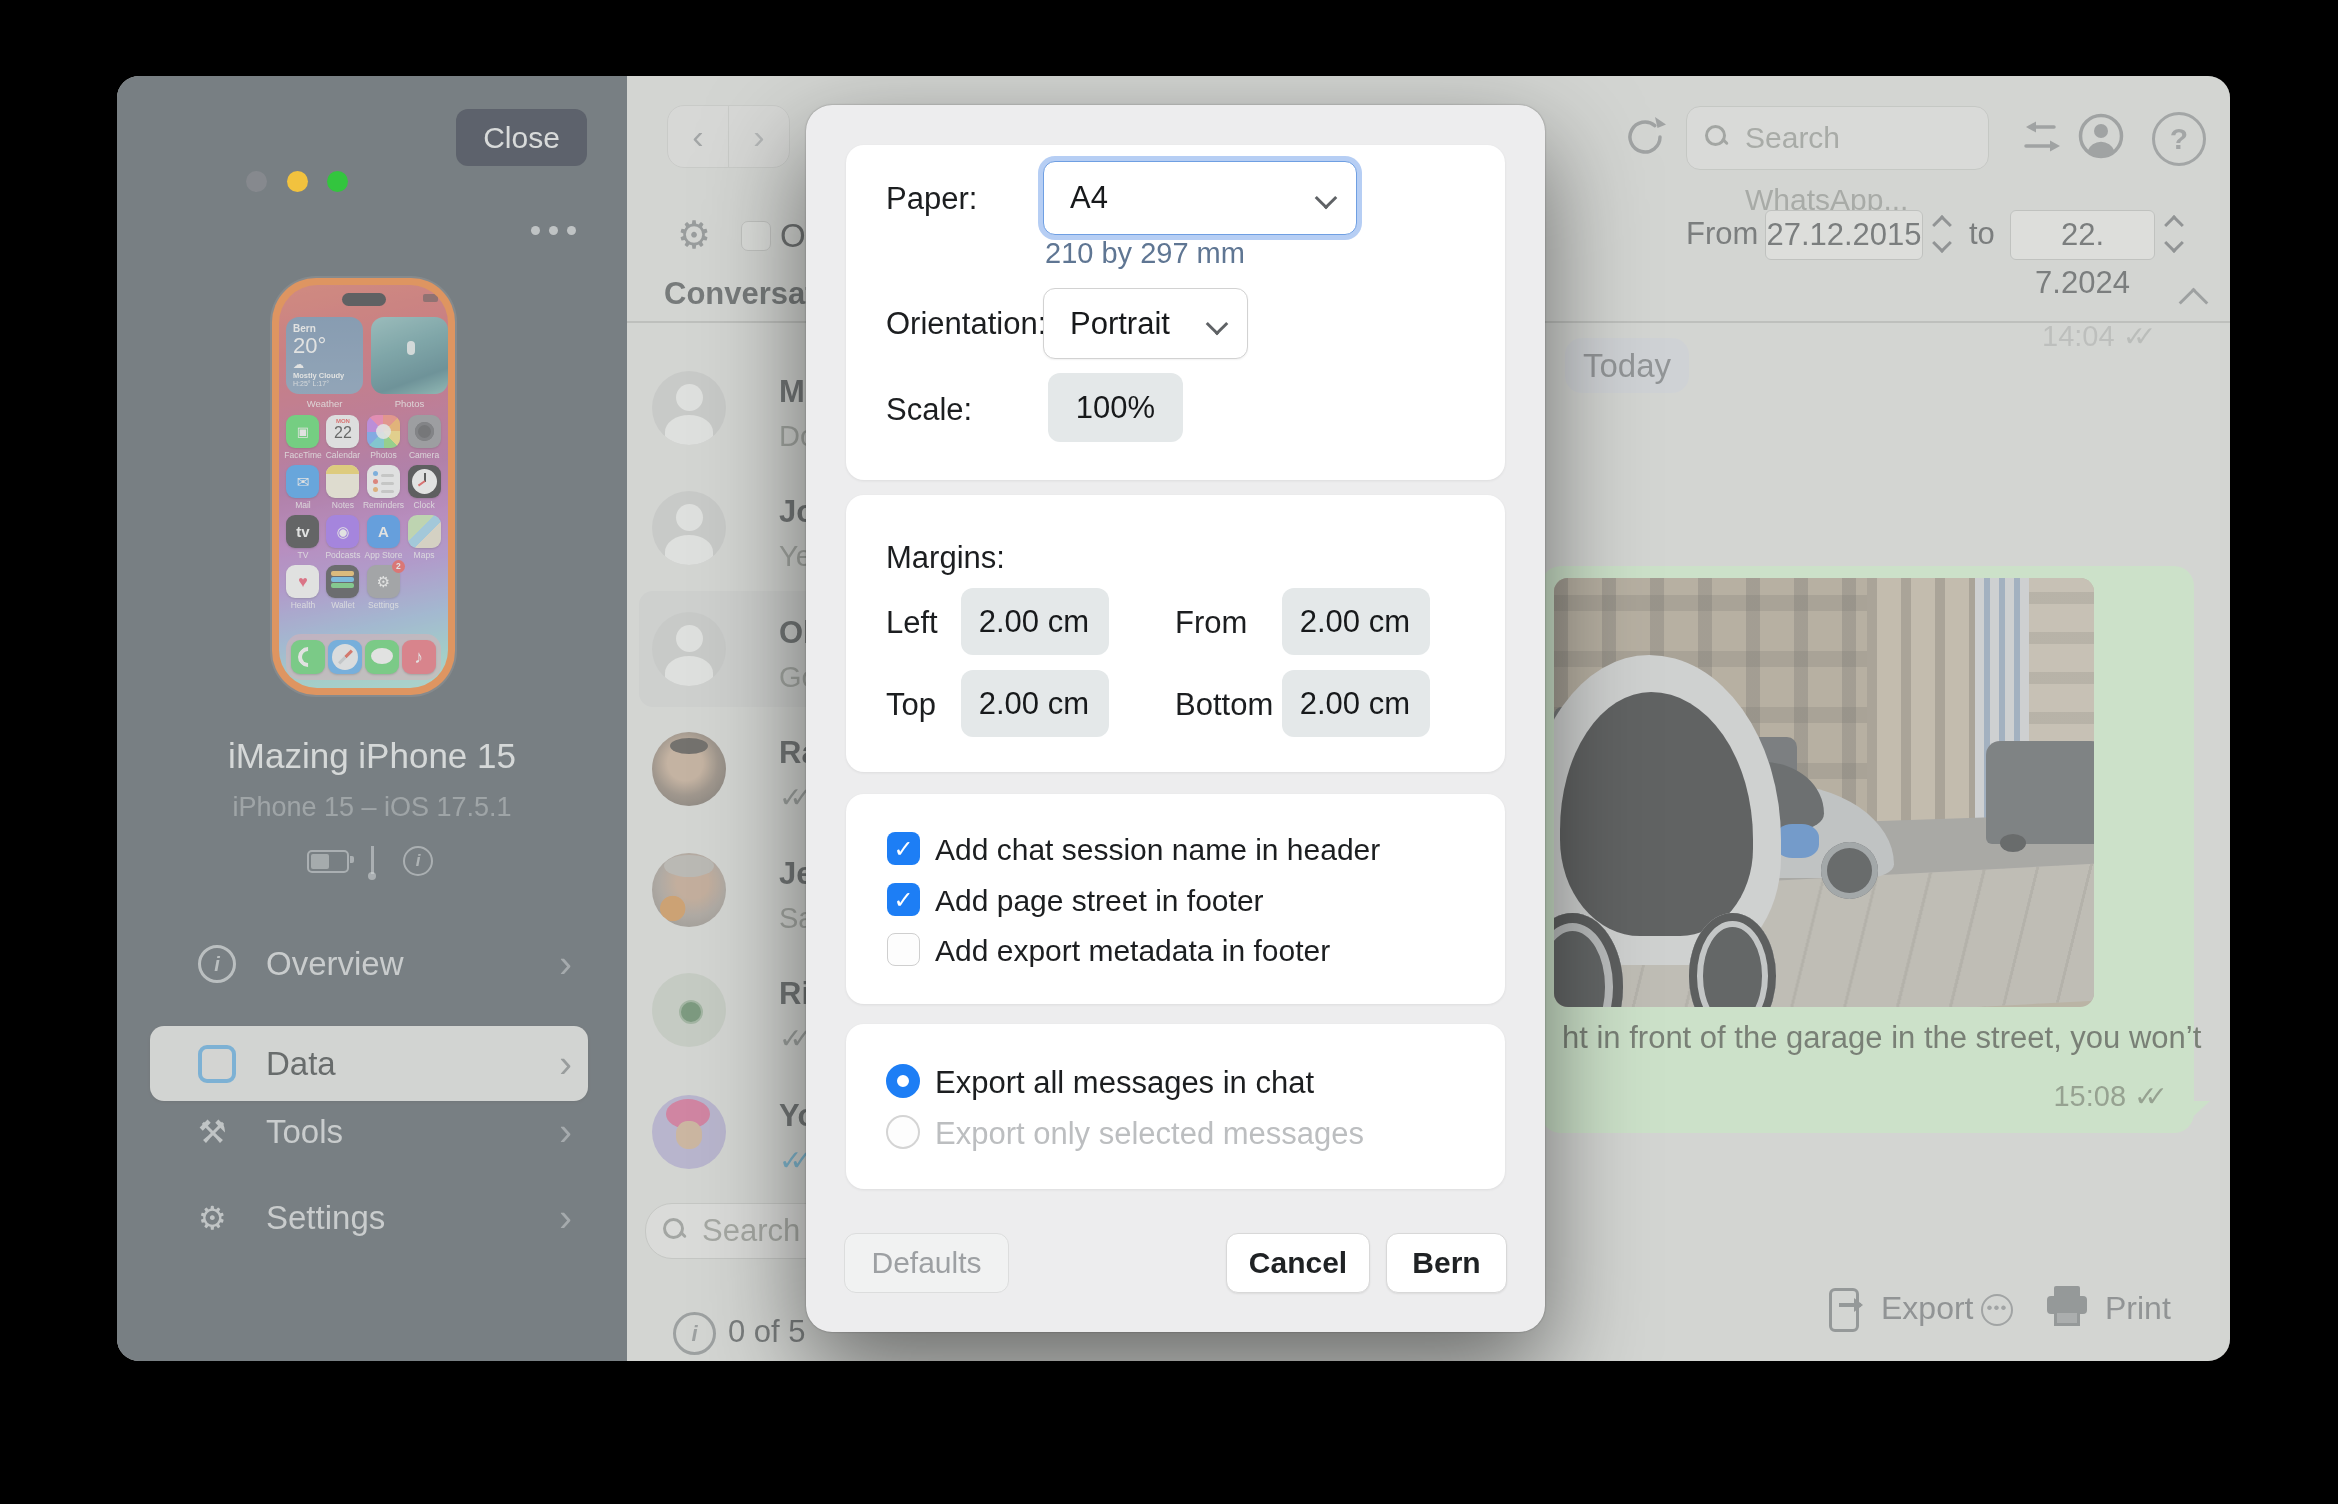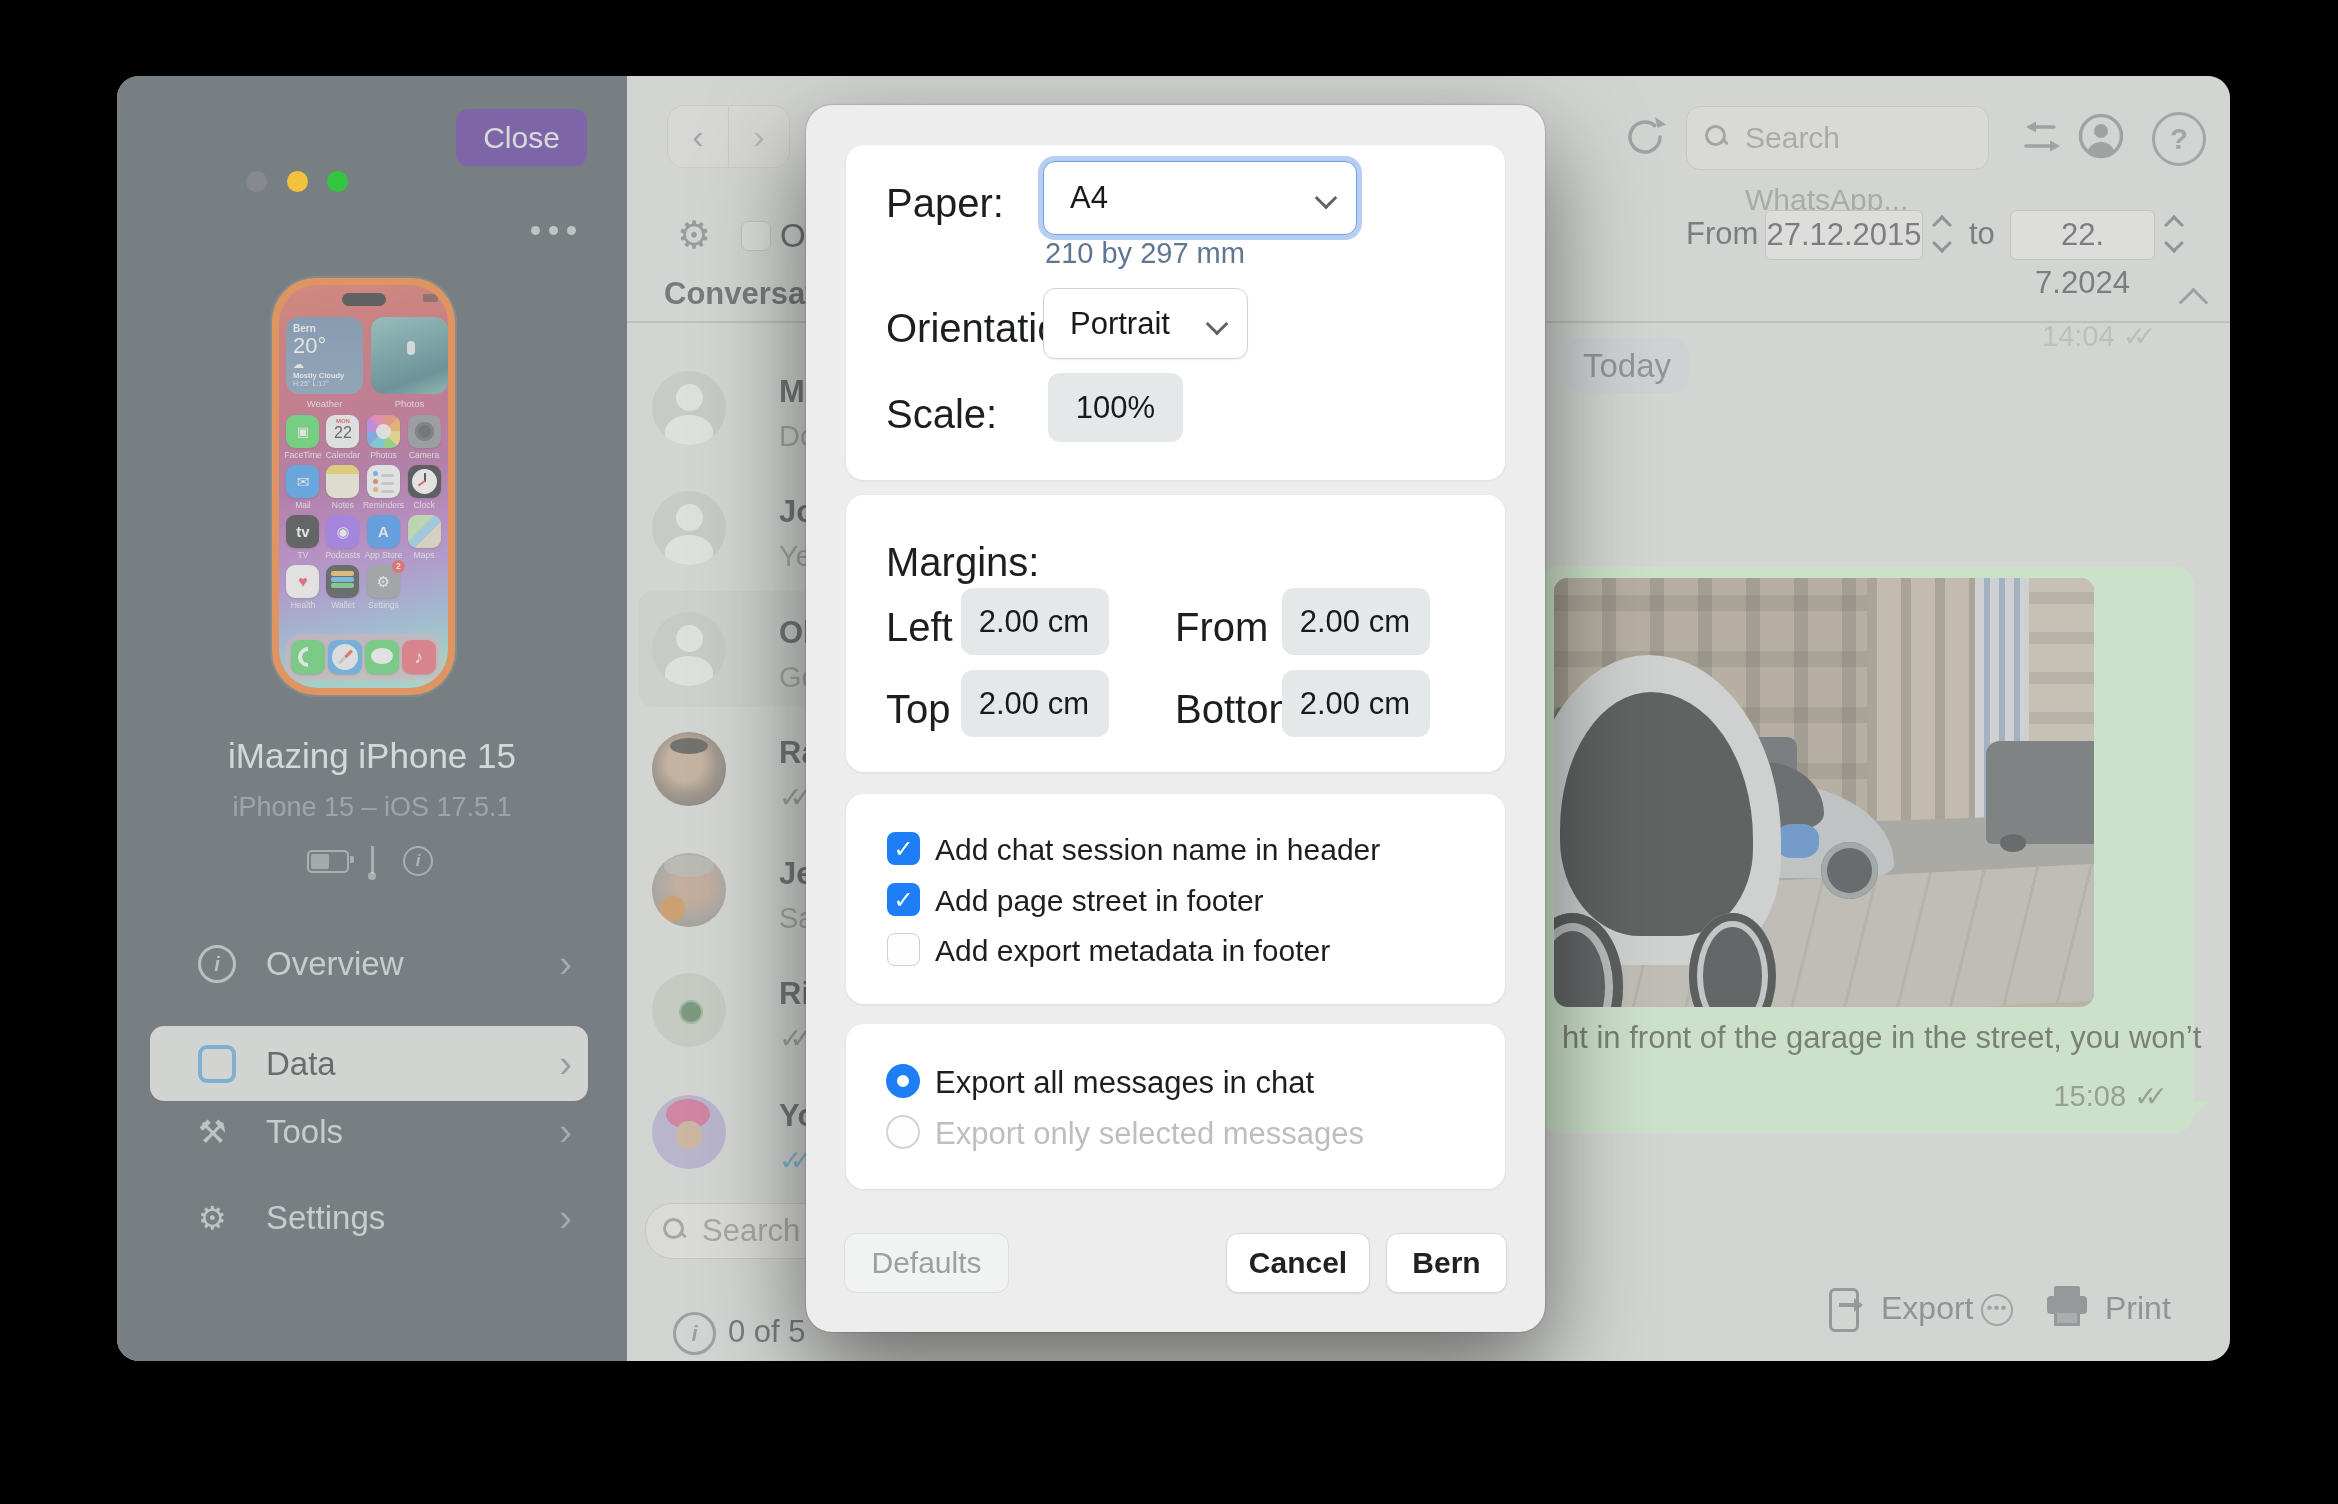--- a/index.html
+++ b/index.html
@@ -15,21 +15,21 @@
   #dim{position:absolute;inset:0;background:rgba(189,191,188,.45);z-index:50;}
 
   
   #sidebar{position:absolute;left:0;top:0;width:510px;height:100%;background:#414b54;}
   .tl{position:absolute;top:95px?;width:20px;height:20px;border-radius:50%;z-index:60;}
   #tl-close{left:129px;top:95px;background:#86898e;}
   #tl-min{left:170px;top:95px;background:#f2c23e;}
   #tl-zoom{left:210px;top:95px;background:#33c53e;}
   .tl{position:absolute;z-index:60;width:21px;height:21px;border-radius:50%;}
   #close-btn{left:339px;top:33px;width:131px;height:57px;border-radius:12px;
-             background:#4c1d95;color:#eef1f2;font-size:30px;font-weight:500;
+             background:#0f172a;color:#eef1f2;font-size:30px;font-weight:500;
              display:flex;align-items:center;justify-content:center;}
   #side-more{left:414px;top:150px;width:70px;height:12px;display:flex;gap:9px;}
   #side-more i{width:9px;height:9px;border-radius:50%;background:rgba(225,229,231,.8);}
 
   
   #phone{left:155px;top:202px;width:183px;height:417px;border-radius:44px;
          background:#f97316;box-shadow:0 0 0 2px #596066;}
   #screen{position:absolute;left:7px;top:7px;right:7px;bottom:7px;border-radius:38px;overflow:hidden;
           background:linear-gradient(168deg,#e0604f 0%,#d34e55 16%,#c04a75 33%,#a84f9a 48%,#b366c1 60%,#a77fd6 70%,#8fb3e0 82%,#8fd9d2 92%,#9fe3d8 100%);}
   #island{position:absolute;left:50%;top:8px;transform:translateX(-50%);width:44px;height:13px;border-radius:8px;background:#14151a;}
@@ -241,21 +241,21 @@
 
   svg .st{stroke:#898d8f;stroke-width:3.5;fill:none;stroke-linecap:round;}
   svg .fl{fill:#898d8f;}
 
   
   #dialog{position:absolute;left:806px;top:105px;width:739px;height:1227px;border-radius:26px;
           background:#ededee;z-index:100;box-shadow:0 40px 100px rgba(0,0,0,.5),0 0 2px rgba(0,0,0,.35);}
   .card{position:absolute;left:40px;width:659px;background:#fff;border-radius:18px;box-shadow:0 1px 3px rgba(0,0,0,.07);}
   #card1{top:40px;height:335px;} #card2{top:390px;height:277px;}
   #card3{top:689px;height:210px;} #card4{top:919px;height:165px;}
-  .dlab{position:absolute;font-size:40px;color:#1c1e20;}
+  .dlab{position:absolute;font-size:31px;color:#1c1e20;}
   .dd{position:absolute;background:#fff;border:1.5px solid #d2d2d2;border-radius:12px;box-shadow:0 1px 2px rgba(0,0,0,.06);}
   .dd .val{position:absolute;left:26px;top:0;font-size:31px;color:#17191b;}
   .dd .chev{position:absolute;right:22px;width:13px;height:13px;border-left:3px solid #5f6265;border-bottom:3px solid #5f6265;transform:rotate(-45deg);}
   #dd-paper{left:197px;top:16px;width:312px;height:72px;border-color:#6f9fe2;
             box-shadow:0 0 0 5px rgba(122,166,235,.55);}
   #dd-paper .val{line-height:72px;} #dd-paper .chev{top:28px;}
   #paper-size{position:absolute;left:199px;top:92px;font-size:29px;color:#5f7693;}
   #dd-orient{left:197px;top:143px;width:203px;height:69px;}
   #dd-orient .val{line-height:69px;} #dd-orient .chev{top:27px;}
   .gfield{position:absolute;background:#e4e8e9;border-radius:12px;font-size:31px;color:#17191b;text-align:center;}

